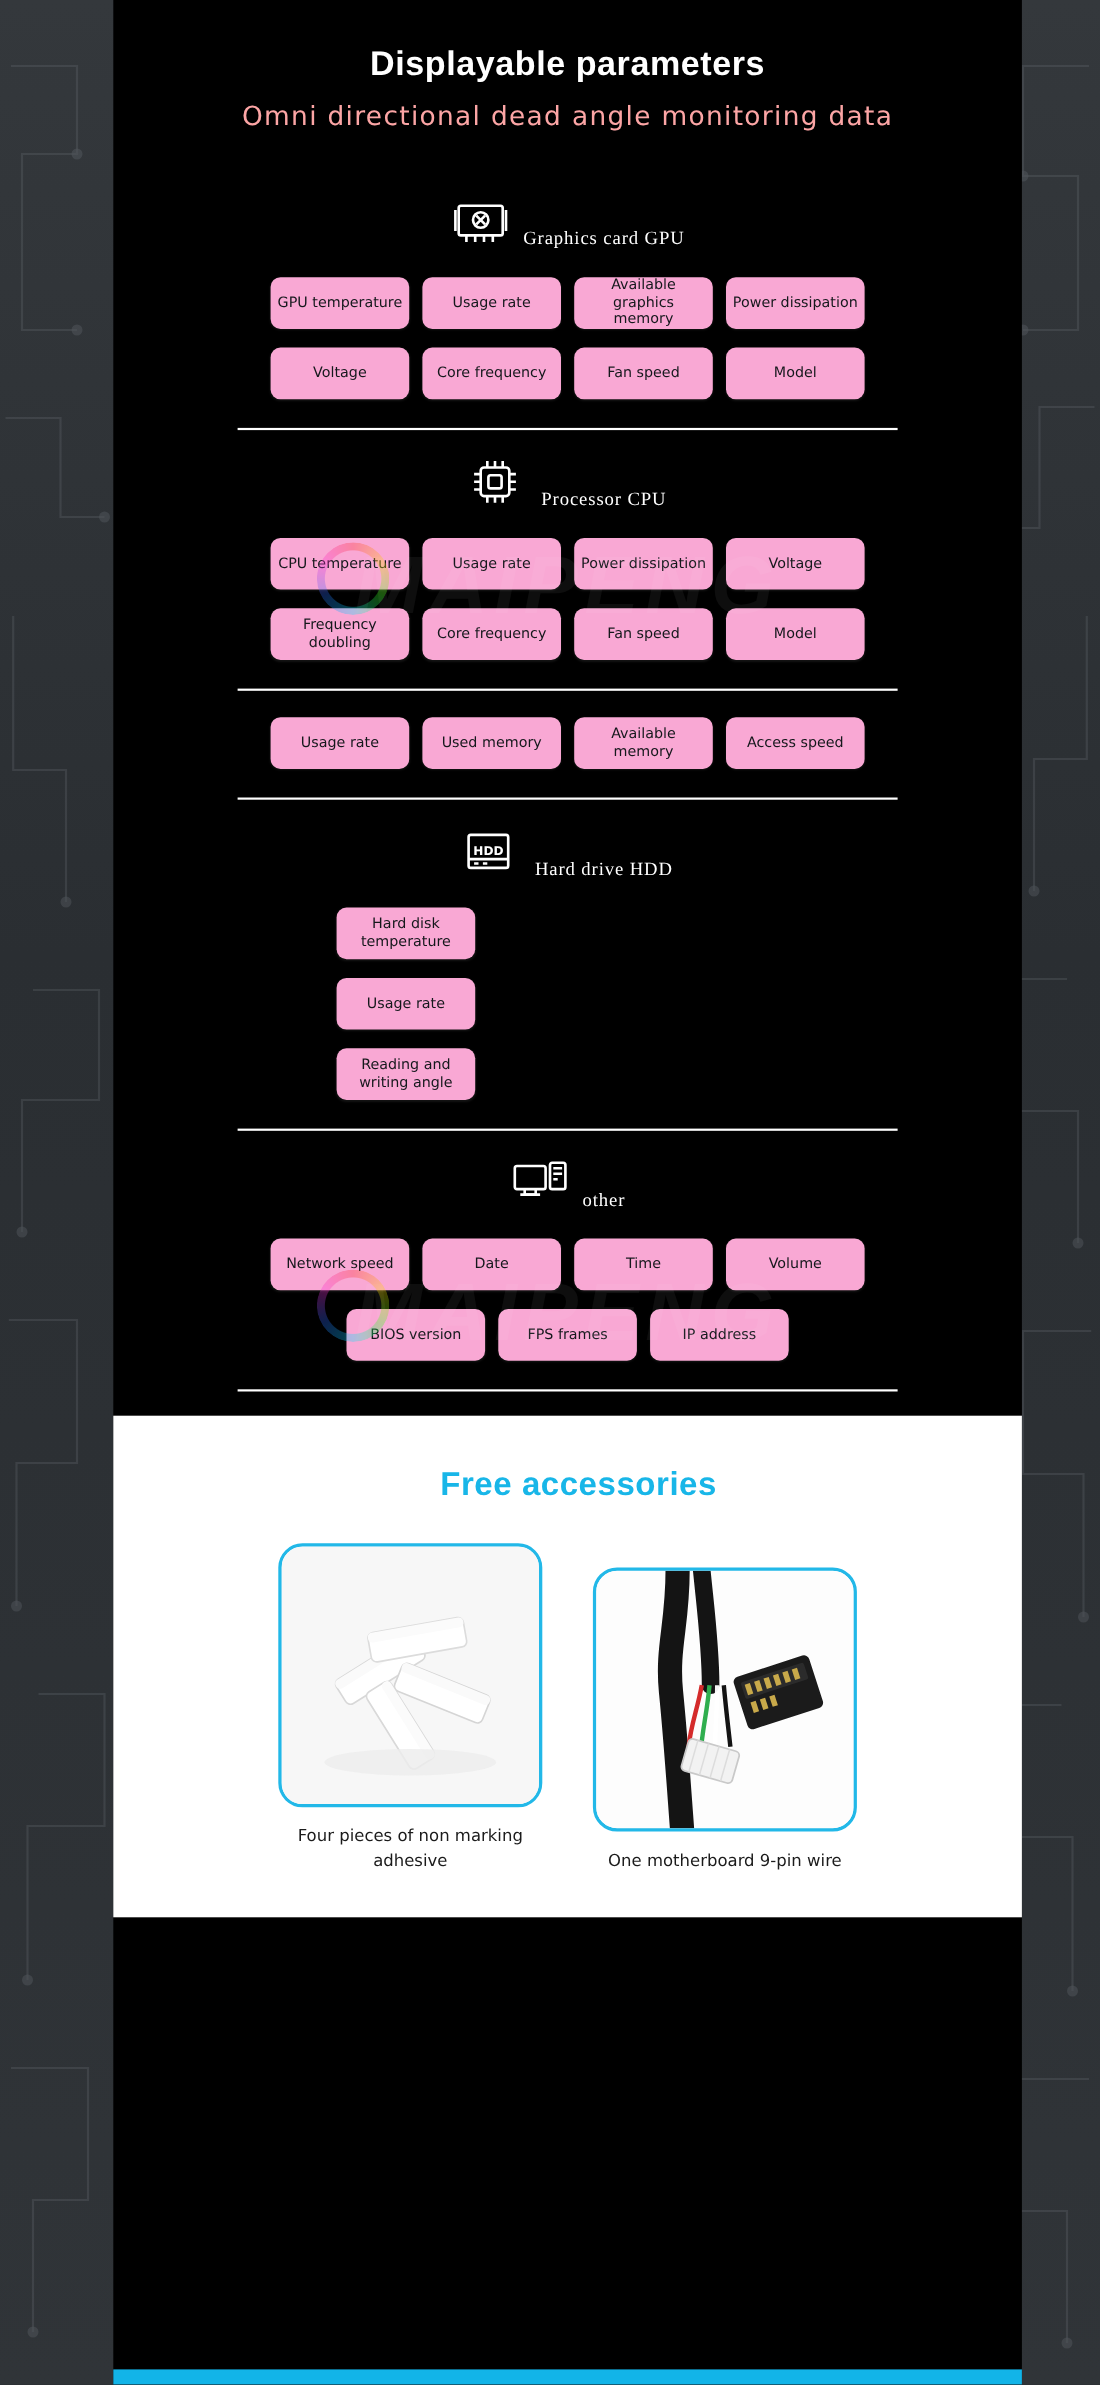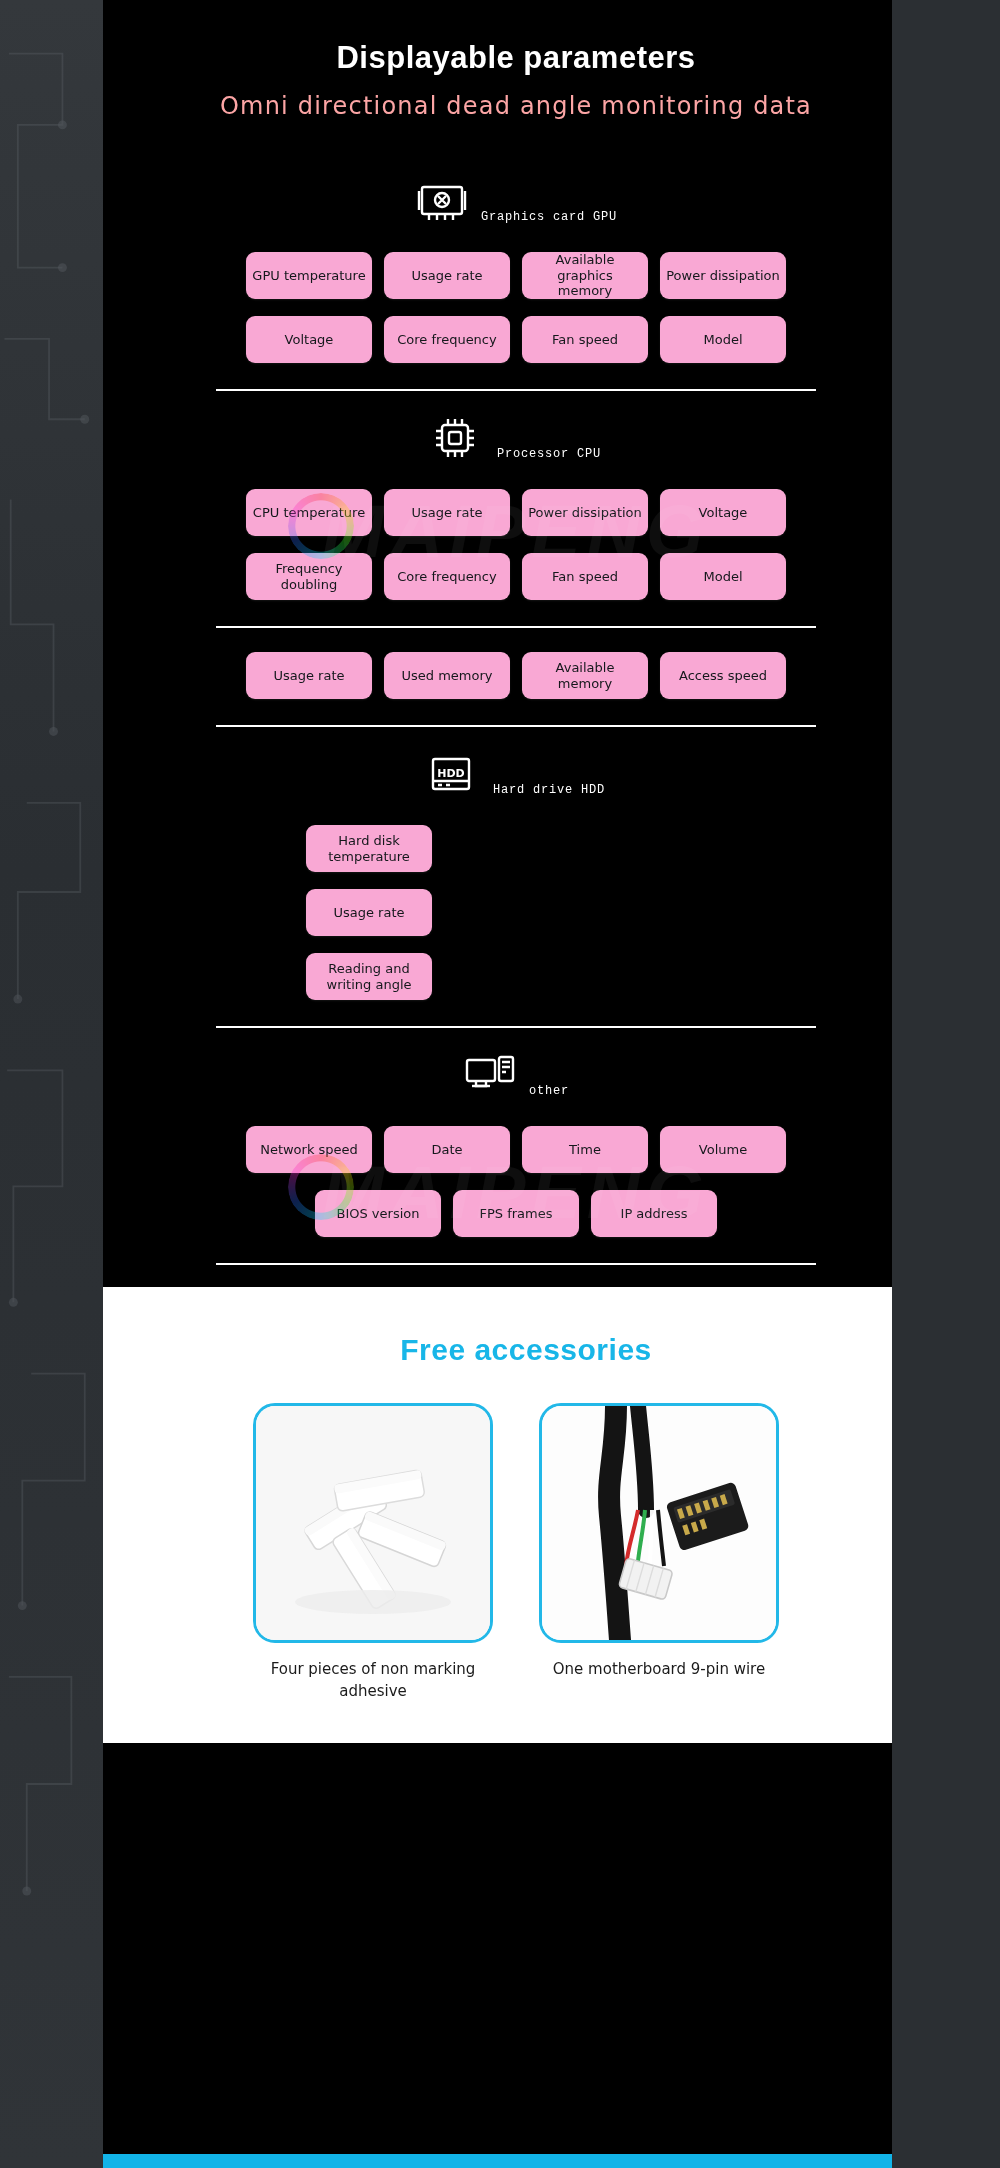--- a/index.html
+++ b/index.html
@@ -6,21 +6,21 @@
   html, body {
     width: 1000px;
     height: 2168px;
     background: #2b2f33;
     font-family: "Liberation Sans", sans-serif;
     overflow: hidden;
   }
   
   .page {
     position: relative;
-    width: 892px;
+    width: 1000px;
     height: 2168px;
     background:
       linear-gradient(180deg, #34383c 0%, #2a2e32 40%, #303438 100%);
     overflow: hidden;
   }
   .circuit-bg {
     position: absolute;
     inset: 0;
     opacity: 0.55;
     pointer-events: none;
@@ -70,23 +70,23 @@
   .sec-icon {
     width: 54px;
     height: 54px;
     display: flex;
     align-items: center;
     justify-content: flex-start;
   }
   .sec-icon svg { display: block; }
   .sec-label {
     color: #ffffff;
-    font-size: 12px;
+    font-size: 17px;
     letter-spacing: 0.8px;
-    font-family: Liberation Mono, monospace;
+    font-family: Liberation Serif, serif;
     margin-top: 32px;
   }
   .chips {
     display: flex;
     flex-wrap: wrap;
     gap: 17px 12px;
     justify-content: center;
     width: 600px;
     margin: 14px auto 0;
   }
@@ -151,20 +151,21 @@
     font-size: 30px;
     font-weight: bold;
     letter-spacing: 0.5px;
     padding-left: 20px;
   }
   .acc-items {
     display: flex;
     justify-content: center;
     gap: 46px;
     margin-top: 36px;
+    align-items: flex-end;
   }
   .acc-item { width: 240px; }
   .acc-box {
     width: 240px;
     height: 240px;
     border: 3px solid #22b8e8;
     border-radius: 22px;
     overflow: hidden;
     background: #fdfdfd;
     position: relative;

